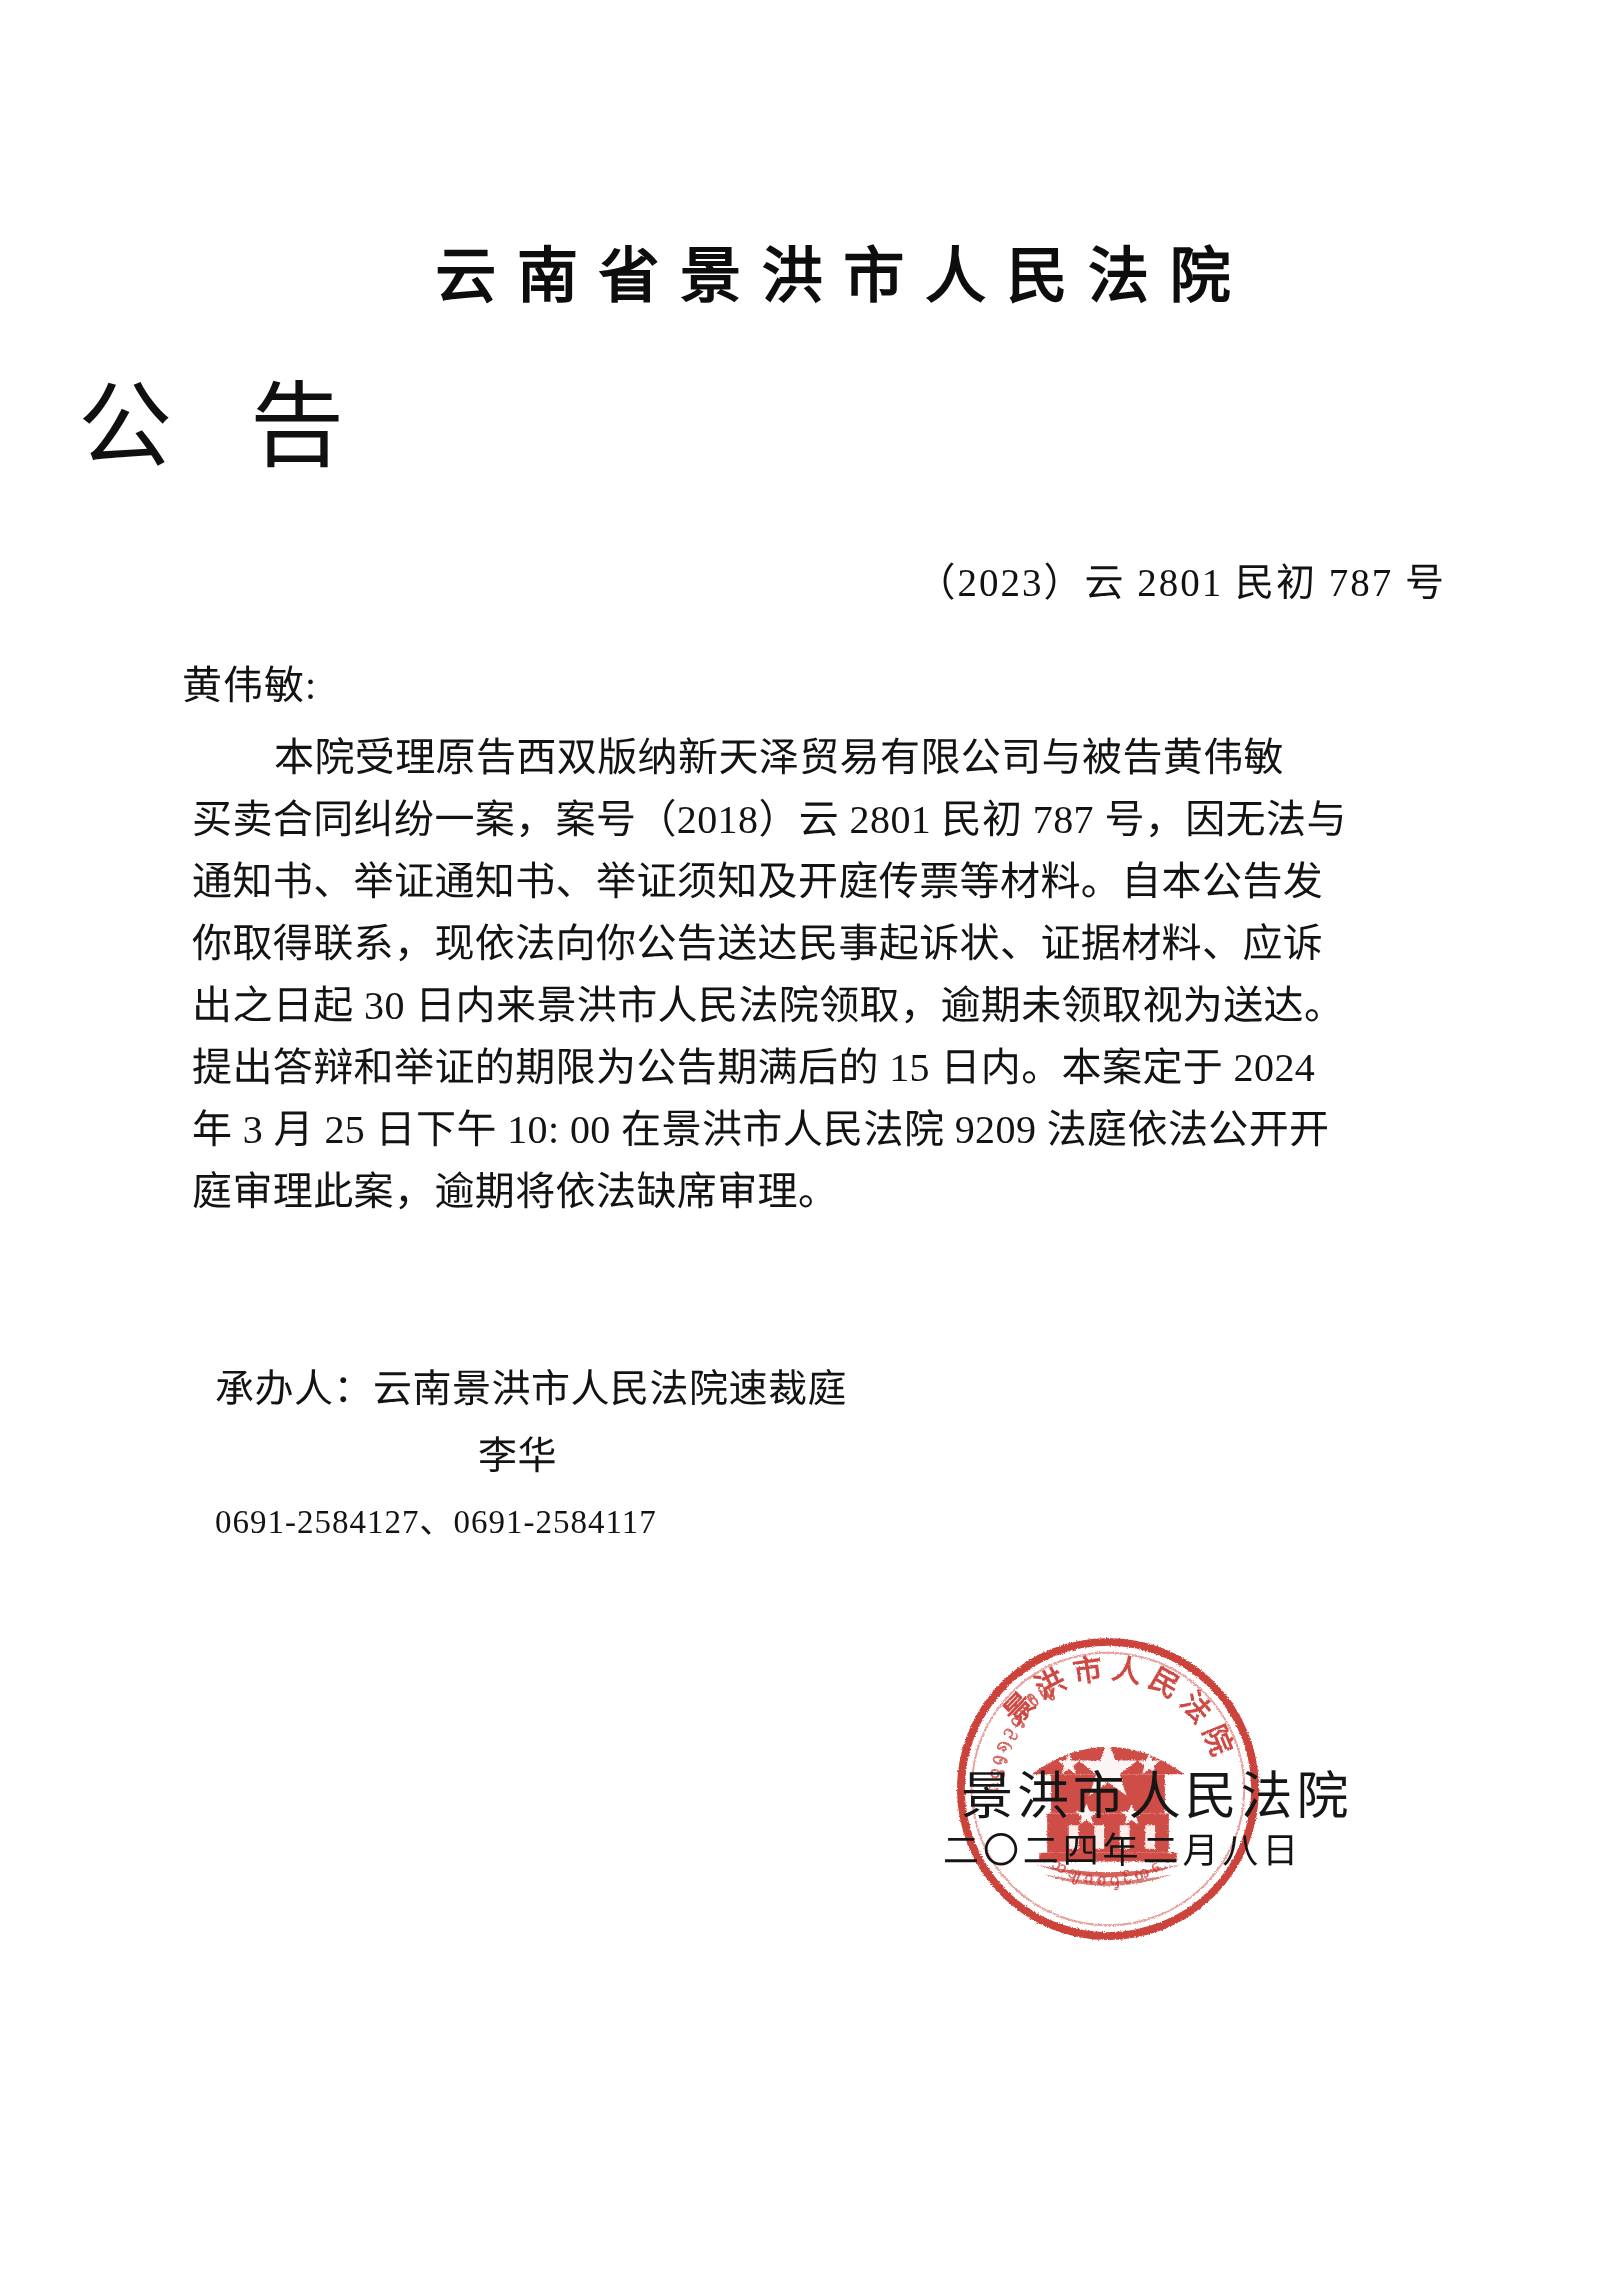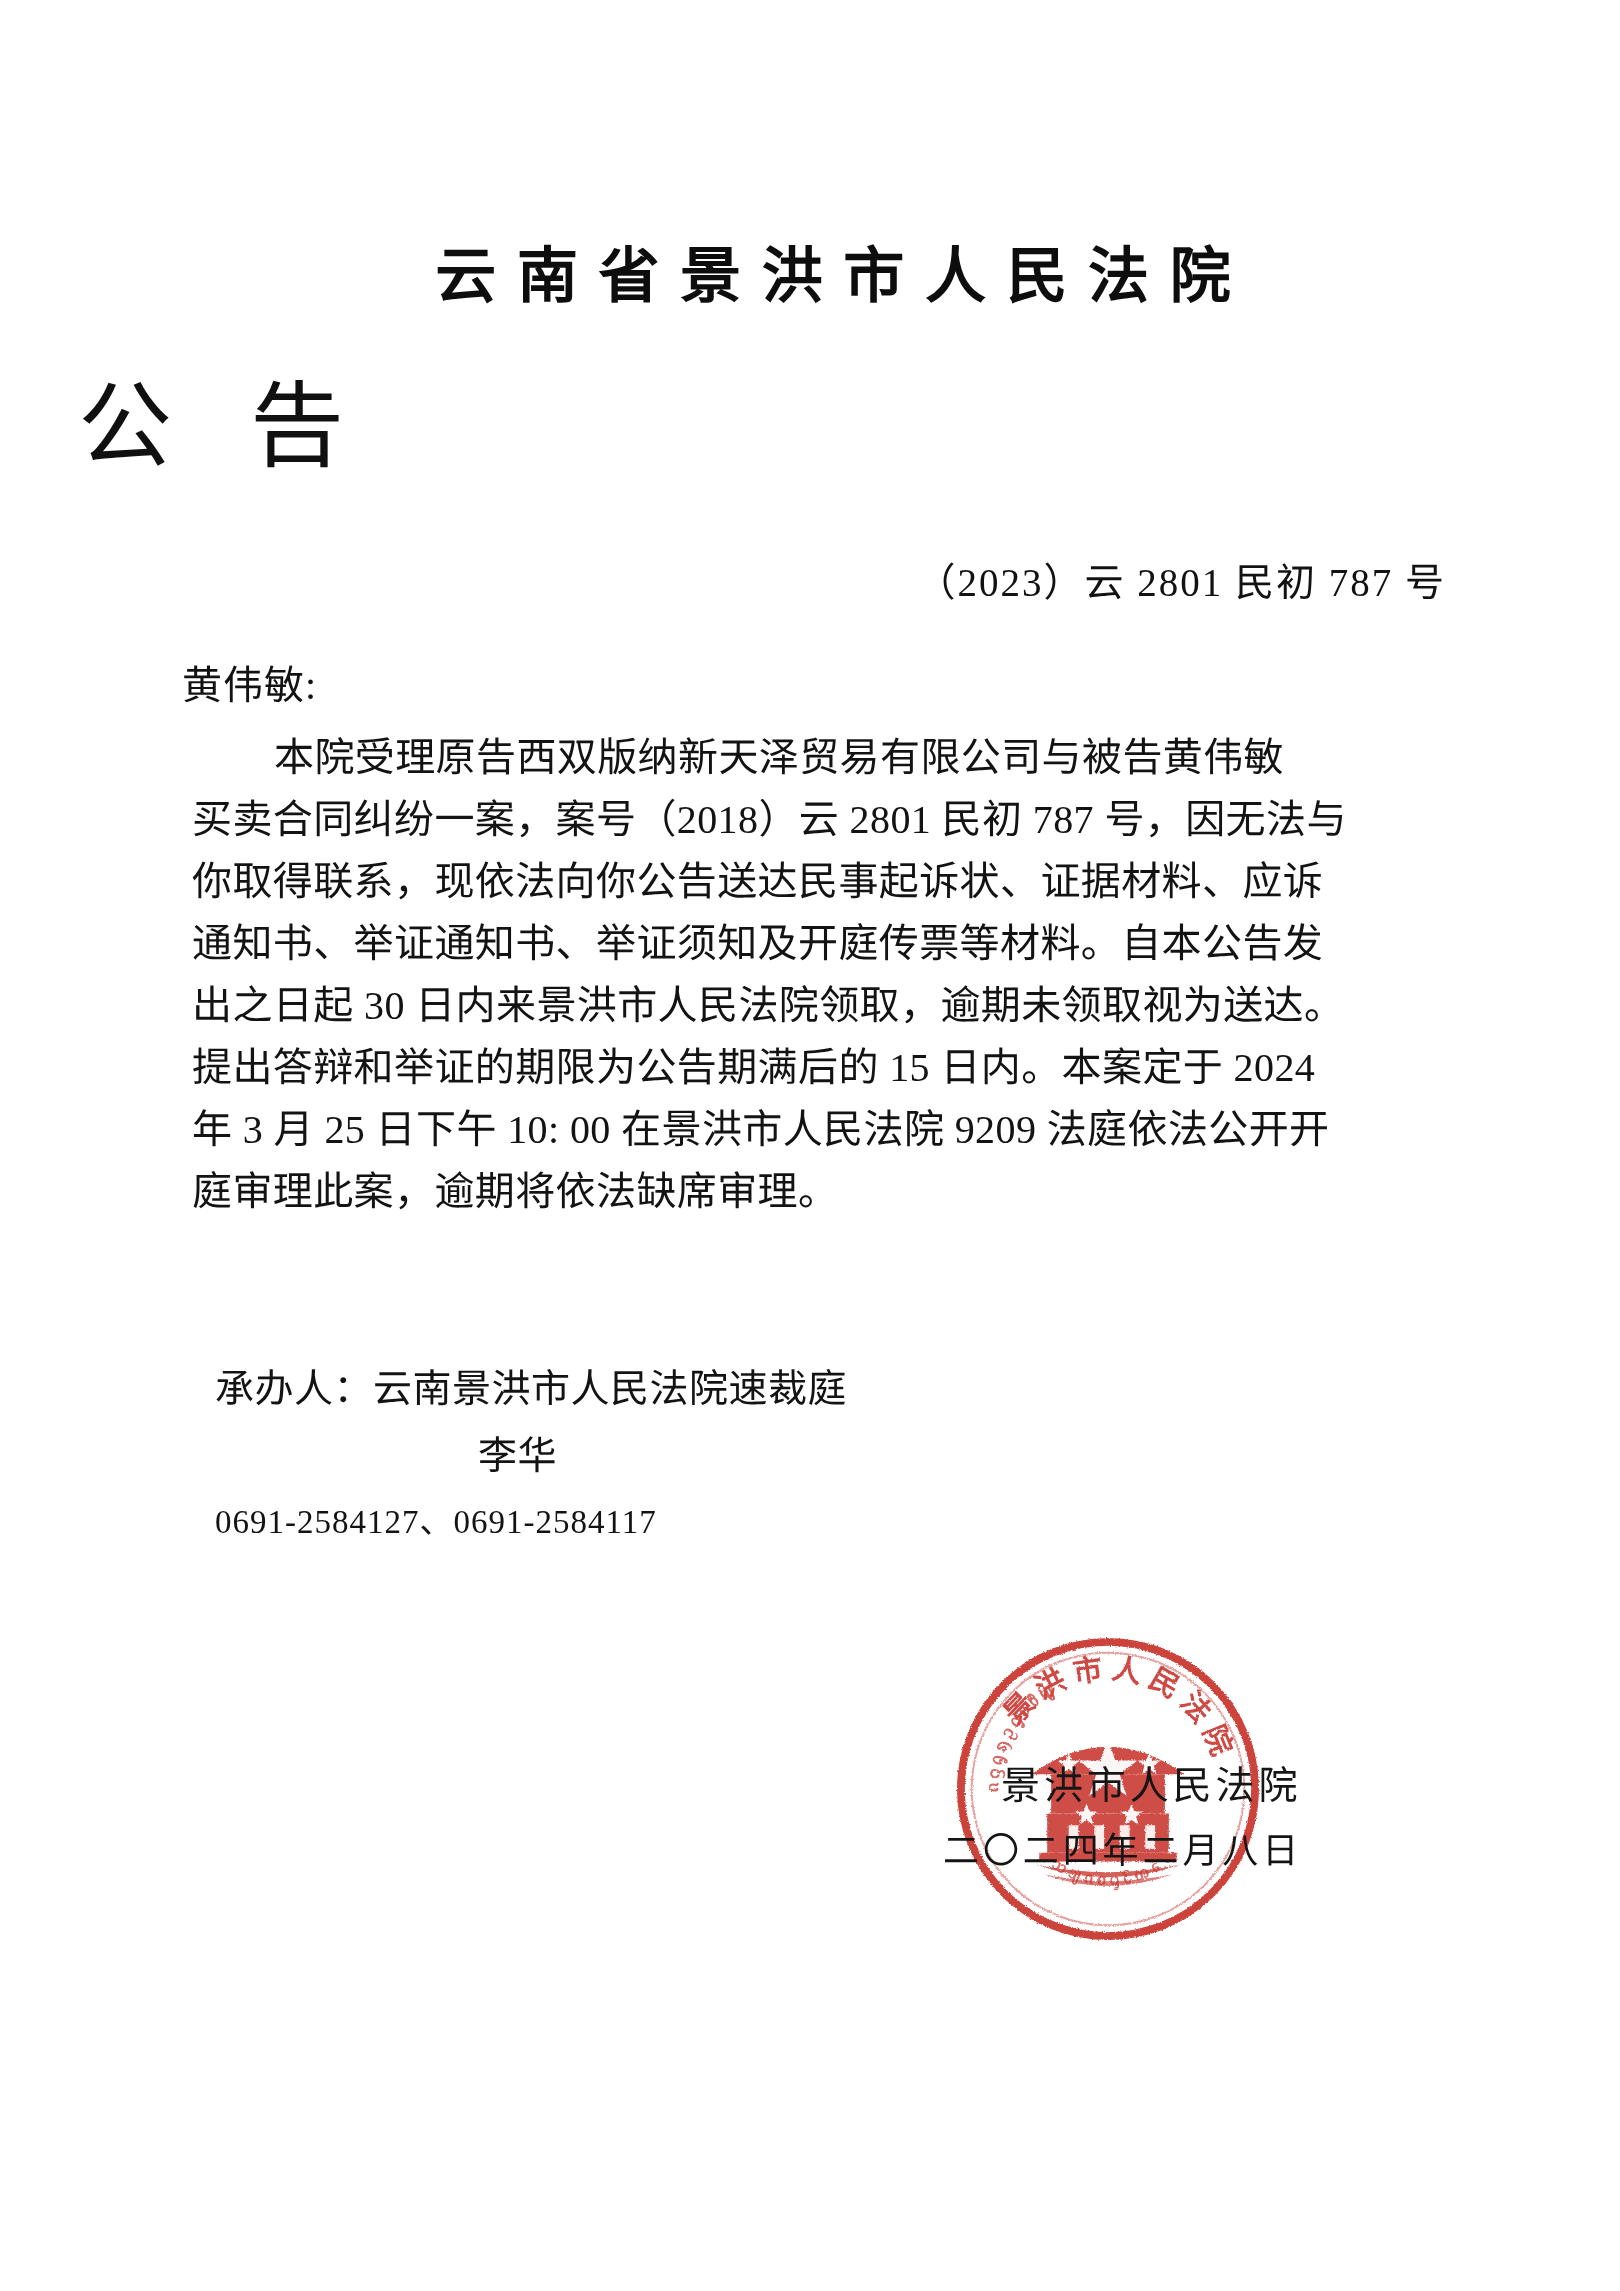--- a/index.html
+++ b/index.html
@@ -133,26 +133,25 @@
     color: #141414;
     white-space: nowrap;
     z-index: 4;
   }
 
   
   .seal-overlay-name {
     position: absolute;
     left: 961px;
     top: 1754px;
-    font-size: 39px;
+    font-size: 52px;
     letter-spacing: 3.9px;
     color: #161616;
     white-space: nowrap;
     z-index: 4;
-    margin-left: 40px;
   }
 
   
   .seal {
     position: absolute;
     left: 956px;
     top: 1637px;
     width: 304px;
     height: 304px;
     z-index: 2;
@@ -172,22 +171,22 @@
     <span>公告</span>
   </div>
 
   <div class="case-number">（2023）云 2801 民初 787 号</div>
 
   <div class="body-block">
     <div class="recipient">黄伟敏:</div>
     <div class="body-lines">
       <div class="body-line indent">本院受理原告西双版纳新天泽贸易有限公司与被告黄伟敏</div>
       <div class="body-line">买卖合同纠纷一案，案号（2018）云 2801 民初 787 号，因无法与</div>
+      <div class="body-line">通知书、举证通知书、举证须知及开庭传票等材料。自本公告发</div>
       <div class="body-line">你取得联系，现依法向你公告送达民事起诉状、证据材料、应诉</div>
-      <div class="body-line">通知书、举证通知书、举证须知及开庭传票等材料。自本公告发</div>
       <div class="body-line">出之日起 30 日内来景洪市人民法院领取，逾期未领取视为送达。</div>
       <div class="body-line">提出答辩和举证的期限为公告期满后的 15 日内。本案定于 2024</div>
       <div class="body-line">年 3 月 25 日下午 10: 00 在景洪市人民法院 9209 法庭依法公开开</div>
       <div class="body-line">庭审理此案，逾期将依法缺席审理。</div>
     </div>
   </div>
 
   <div class="sign-block">
     <div class="sign-line">承办人：云南景洪市人民法院速裁庭</div>
     <div class="sign-line officer-name">李华</div>

